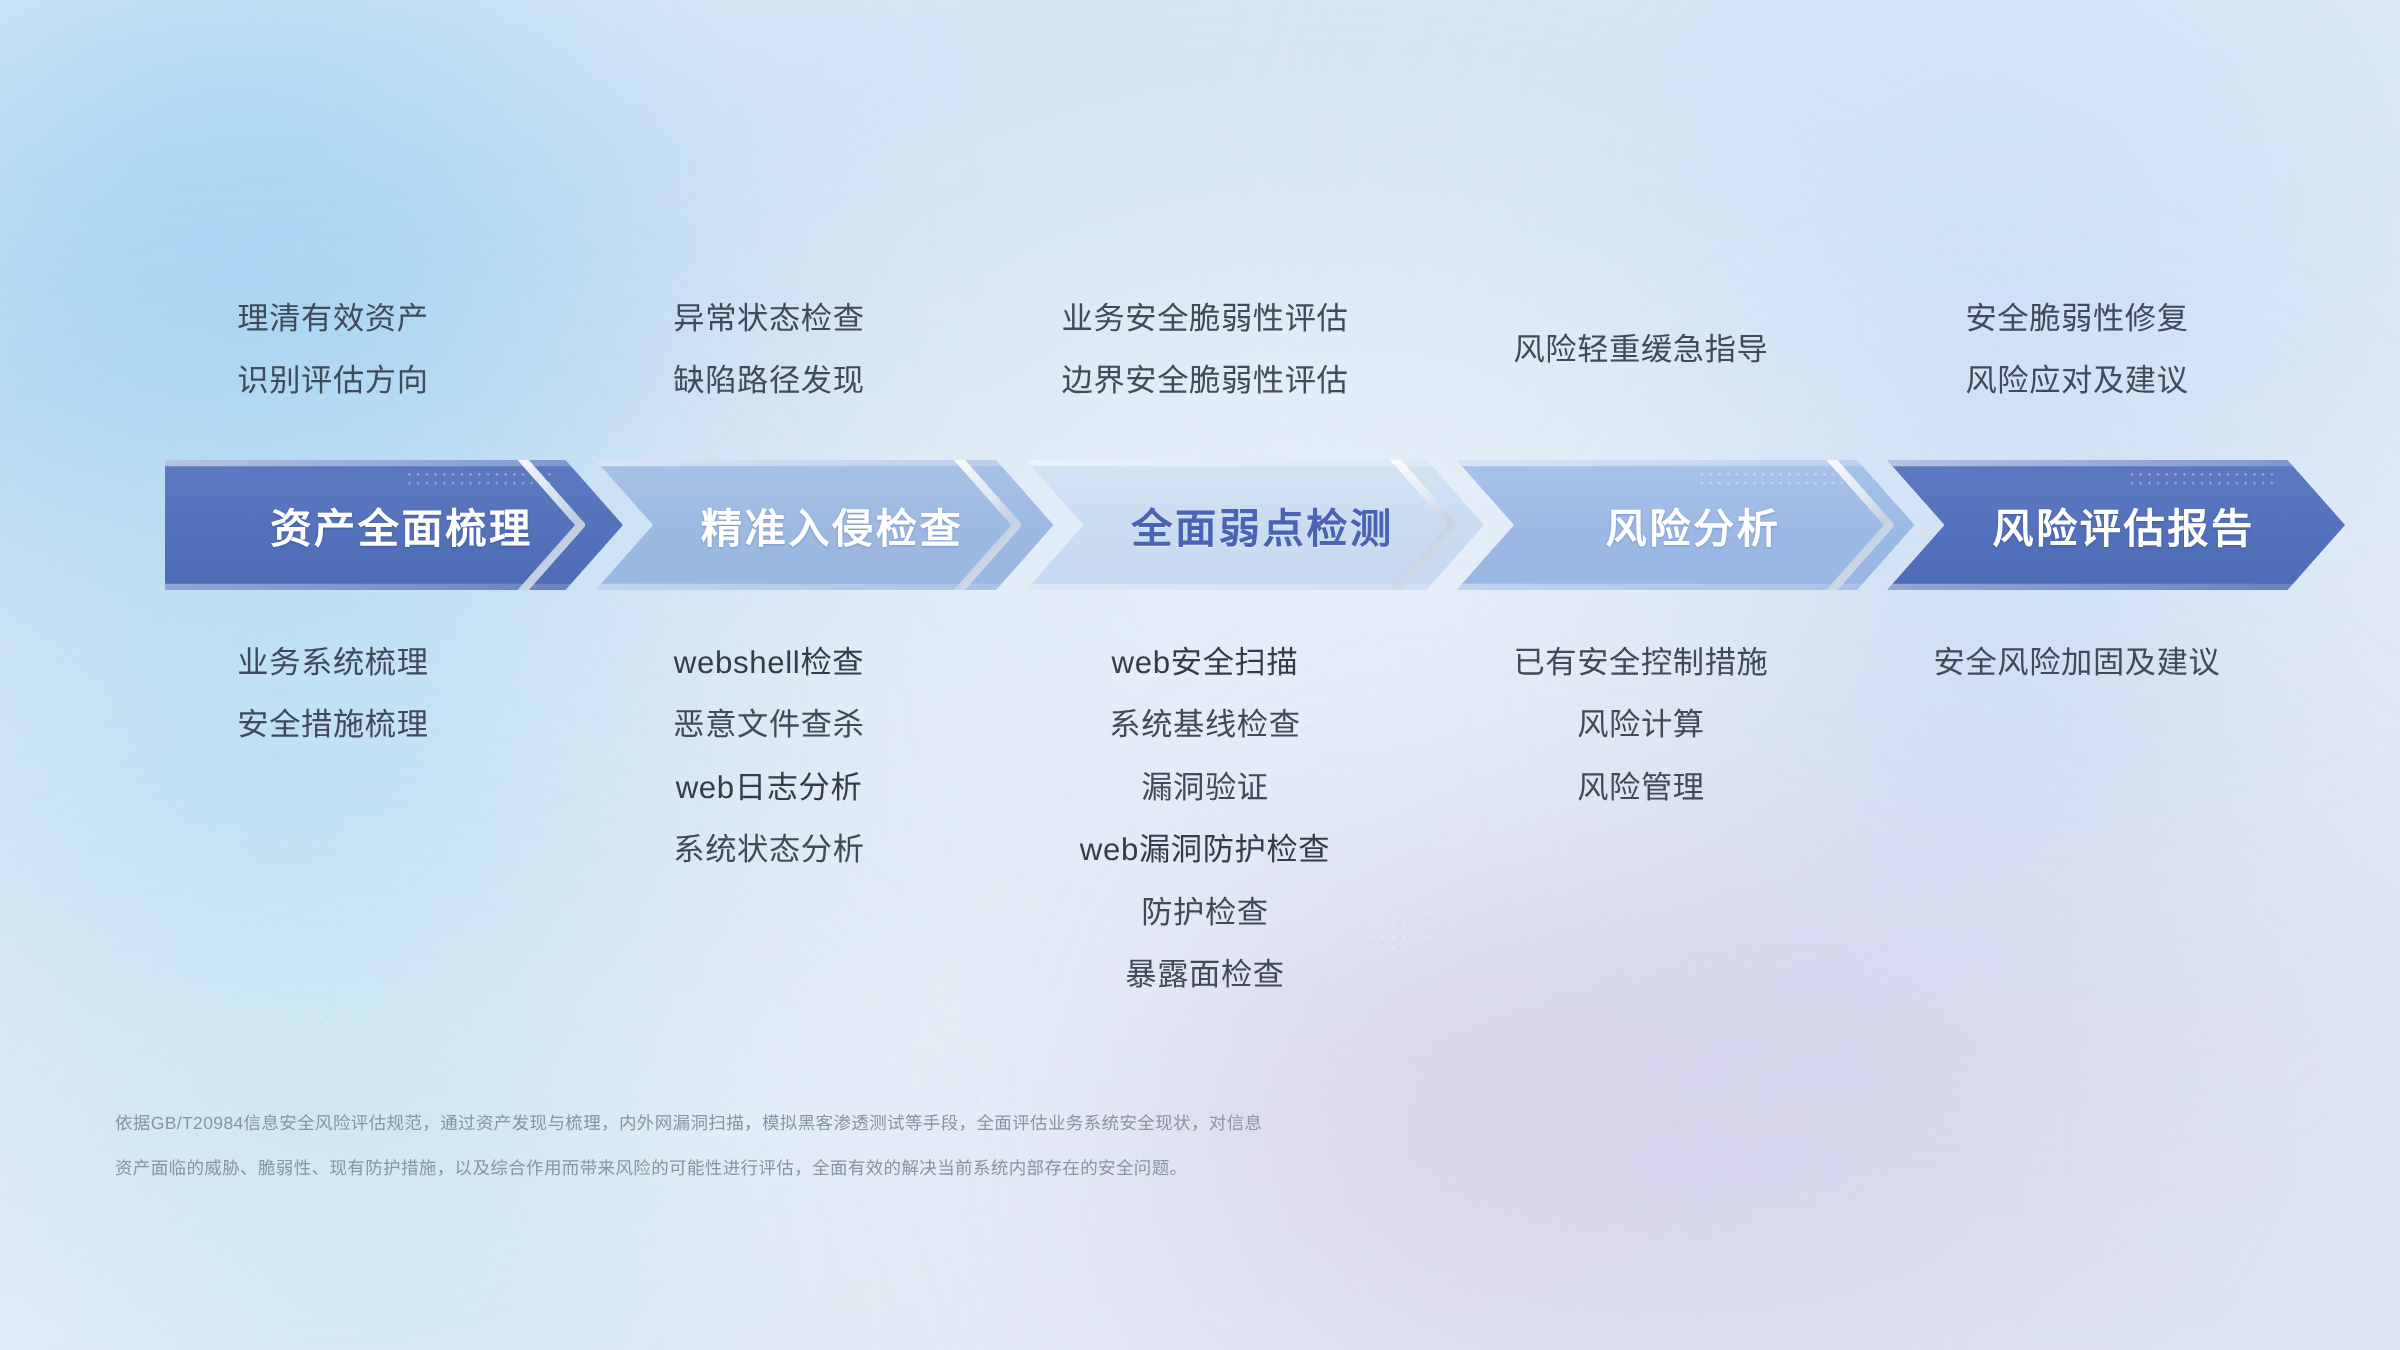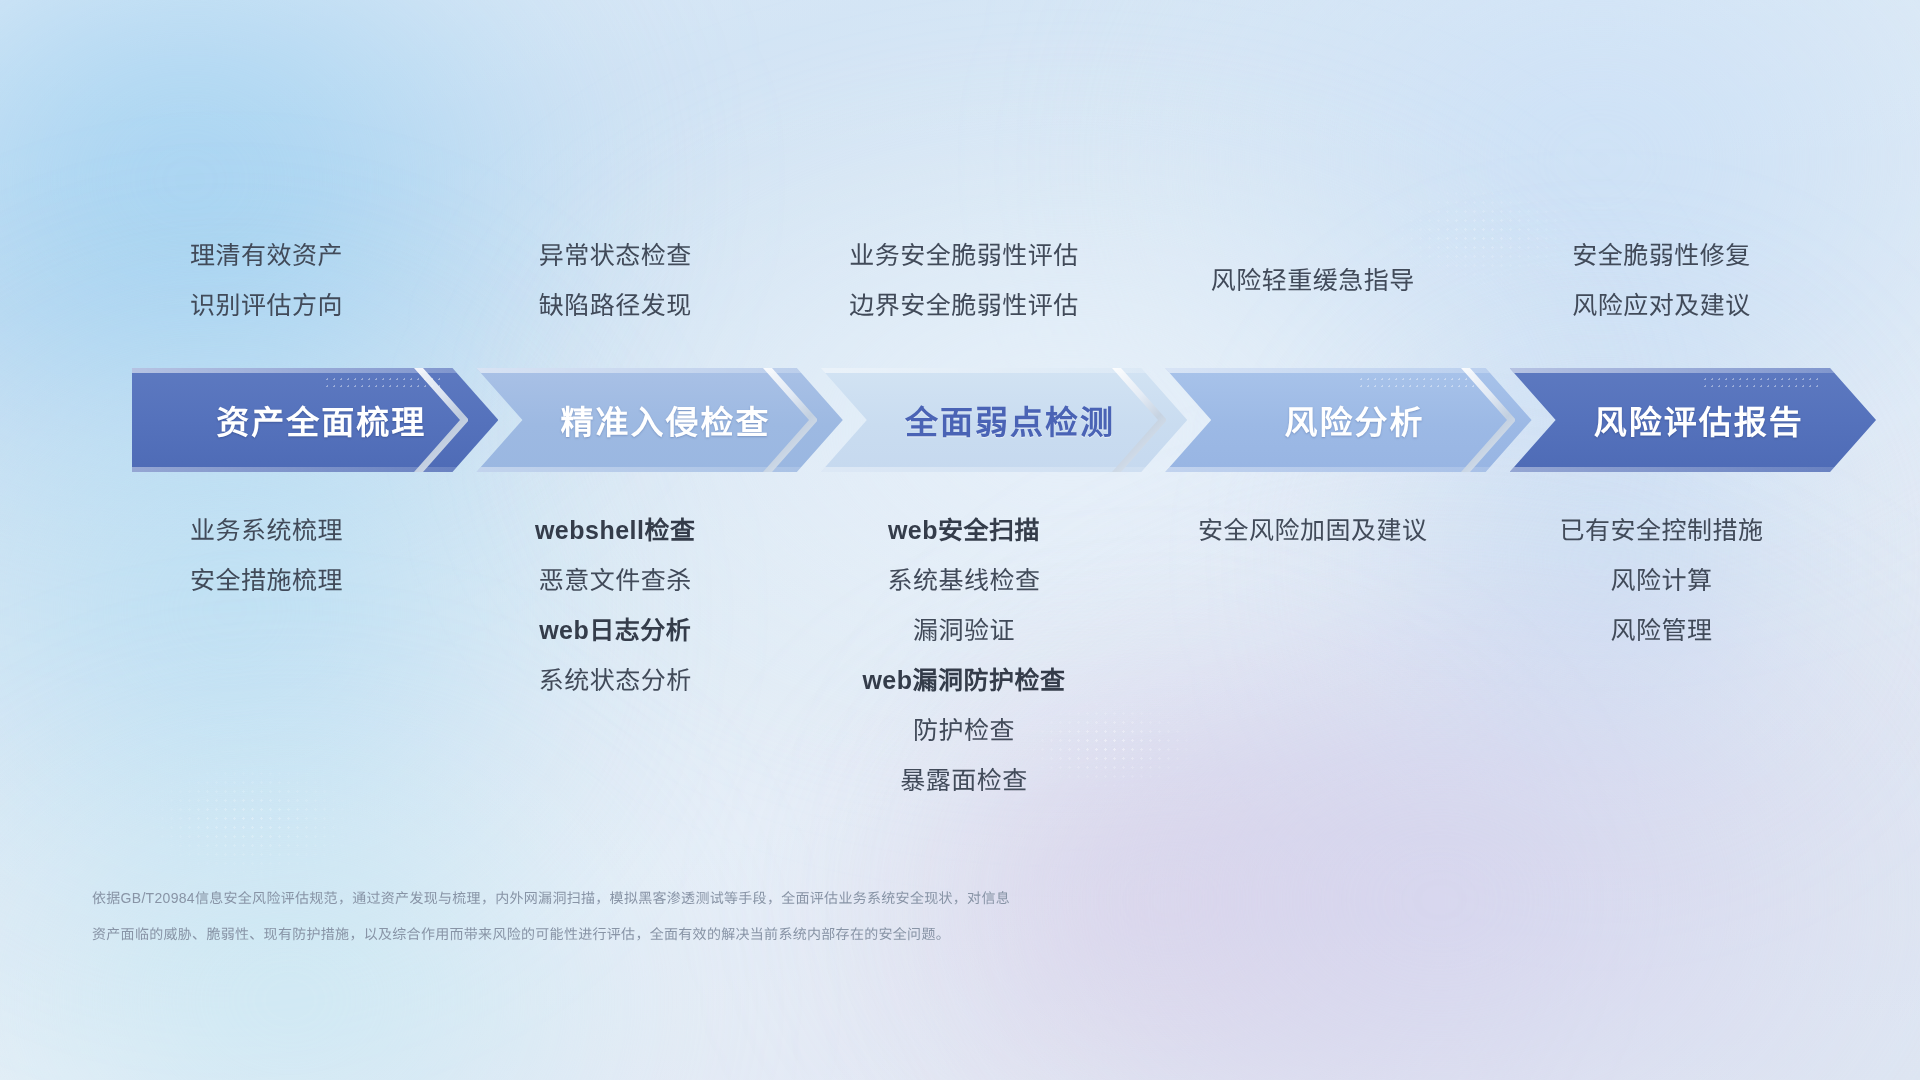--- a/index.html
+++ b/index.html
@@ -102,21 +102,21 @@
   }
 
   .cell .line {
     font-size: 25px;
     line-height: 50px;
     color: #414a59;
     letter-spacing: .5px;
     white-space: nowrap;
   }
   .cell .line.bold {
-    font-weight: 700;
+    font-weight: 400;
     color: #343c4a;
   }
 
   
   .band {
     position: absolute;
     left: 92px;
     top: 368px;
     width: 1744px;
     height: 104px;
@@ -346,27 +346,27 @@
       <div class="cell">
         <div class="line bold">web安全扫描</div>
         <div class="line">系统基线检查</div>
         <div class="line">漏洞验证</div>
         <div class="line bold">web漏洞防护检查</div>
         <div class="line">防护检查</div>
         <div class="line">暴露面检查</div>
       </div>
 
       <div class="cell">
-        <div class="line">安全风险加固及建议</div>
-      </div>
-
-      <div class="cell">
         <div class="line">已有安全控制措施</div>
         <div class="line">风险计算</div>
         <div class="line">风险管理</div>
+      </div>
+
+      <div class="cell">
+        <div class="line">安全风险加固及建议</div>
       </div>
 
     </div>
 
     <div class="footer">
       <p>依据GB/T20984信息安全风险评估规范，通过资产发现与梳理，内外网漏洞扫描，模拟黑客渗透测试等手段，全面评估业务系统安全现状，对信息</p>
       <p>资产面临的威胁、脆弱性、现有防护措施，以及综合作用而带来风险的可能性进行评估，全面有效的解决当前系统内部存在的安全问题。</p>
     </div>
 
   </div>

